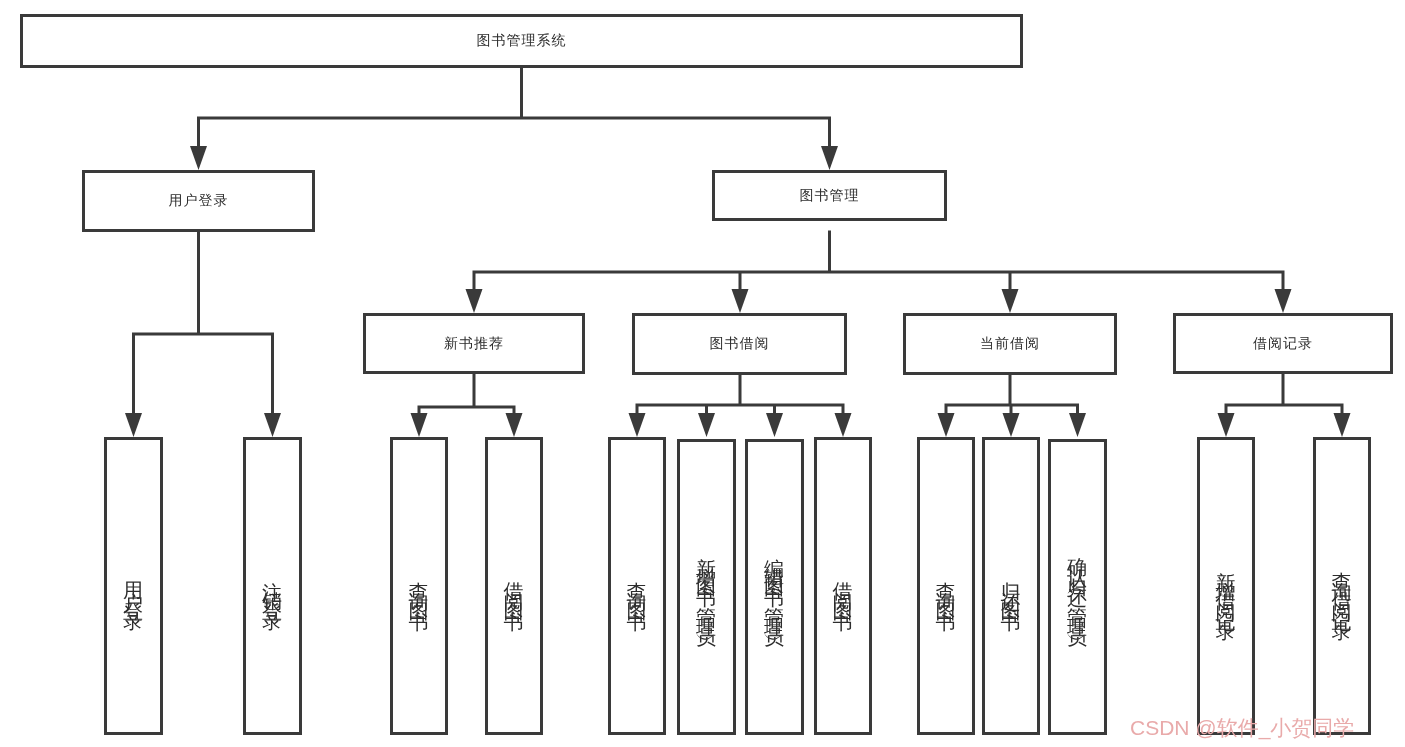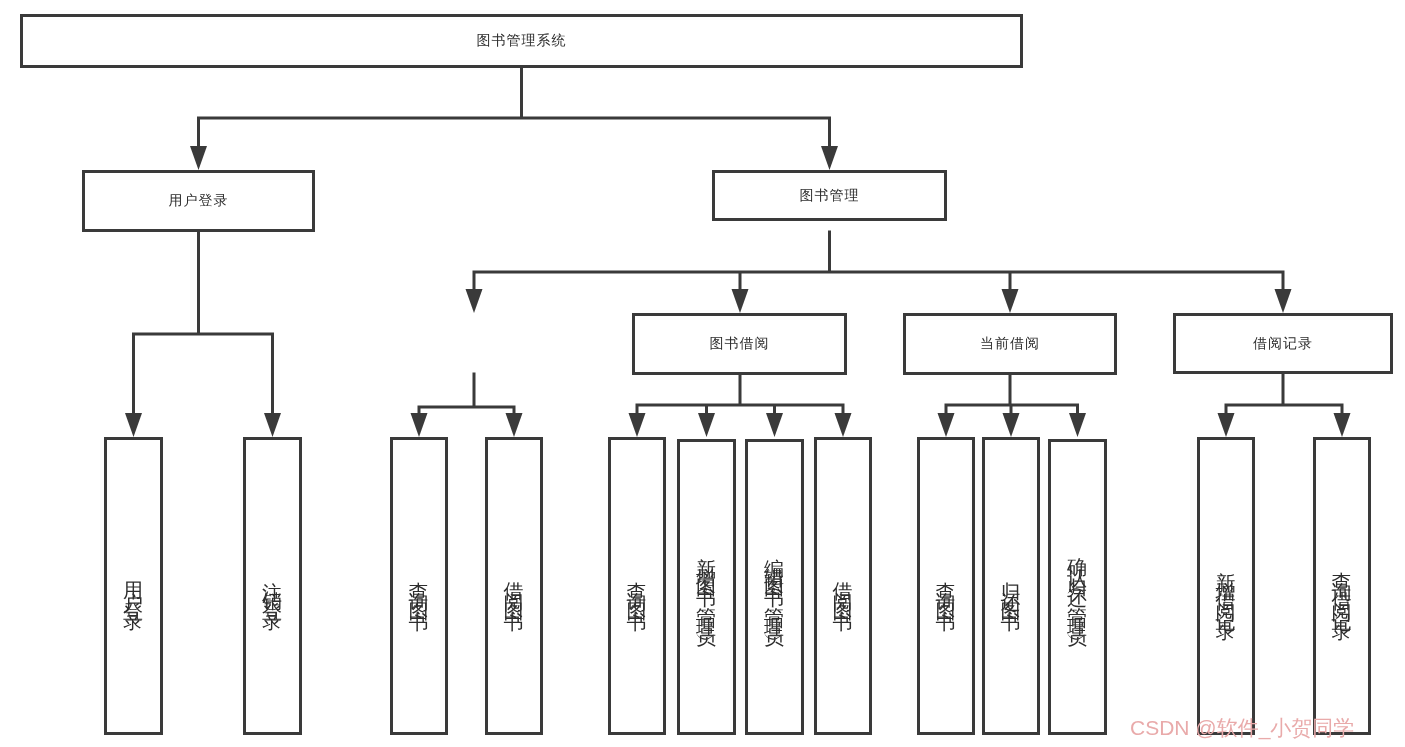--- a/index.html
+++ b/index.html
@@ -80,20 +80,21 @@
       <g>
         <path d="M1283 374 V405 M1226 405 H1342 M1226 405 V419 M1342 405 V419" fill="none" stroke="#3a3a3a" stroke-width="3" stroke-linecap="square"></path>
         <polygon points="1217.5,413 1234.5,413 1226,437" fill="#3a3a3a"></polygon>
         <polygon points="1333.5,413 1350.5,413 1342,437" fill="#3a3a3a"></polygon>
       </g>
     </svg>
   <div id="watermark" style="color: rgb(233, 170, 170);">CSDN @软件_小贺同学</div>
 <div class="node h" style="left: 20px; top: 14px; width: 1003px; height: 54px; border-color: rgb(58, 58, 58); background: rgb(255, 255, 255); color: rgb(45, 45, 45);">图书管理系统</div>
     <div class="node h" style="left: 82px; top: 170px; width: 233px; height: 62px; border-color: rgb(58, 58, 58); background: rgb(255, 255, 255); color: rgb(45, 45, 45);">用户登录</div>
     <div class="node h" style="left: 712px; top: 170px; width: 235px; height: 51px; border-color: rgb(58, 58, 58); background: rgb(255, 255, 255); color: rgb(45, 45, 45);">图书管理</div>
+    <div class="node h" style="left: 363px; top: 313px; width: 222px; height: 61px; border-color: rgb(58, 58, 58); background: rgb(255, 255, 255); color: rgb(45, 45, 45);">新书推荐</div>
     <div class="node h" style="left: 632px; top: 313px; width: 215px; height: 62px; border-color: rgb(58, 58, 58); background: rgb(255, 255, 255); color: rgb(45, 45, 45);">图书借阅</div>
     <div class="node h" style="left: 903px; top: 313px; width: 214px; height: 62px; border-color: rgb(58, 58, 58); background: rgb(255, 255, 255); color: rgb(45, 45, 45);">当前借阅</div>
     <div class="node h" style="left: 1173px; top: 313px; width: 220px; height: 61px; border-color: rgb(58, 58, 58); background: rgb(255, 255, 255); color: rgb(45, 45, 45);">借阅记录</div>
     <div class="node v" style="left: 104px; top: 437px; width: 59px; height: 298px; border-color: rgb(58, 58, 58); background: rgb(255, 255, 255); color: rgb(45, 45, 45);">用户登录</div>
     <div class="node v" style="left: 243px; top: 437px; width: 59px; height: 298px; border-color: rgb(58, 58, 58); background: rgb(255, 255, 255); color: rgb(45, 45, 45);">注销登录</div>
     <div class="node v" style="left: 390px; top: 437px; width: 58px; height: 298px; border-color: rgb(58, 58, 58); background: rgb(255, 255, 255); color: rgb(45, 45, 45);">查询图书</div>
     <div class="node v" style="left: 485px; top: 437px; width: 58px; height: 298px; border-color: rgb(58, 58, 58); background: rgb(255, 255, 255); color: rgb(45, 45, 45);">借阅图书</div>
     <div class="node v" style="left: 608px; top: 437px; width: 58px; height: 298px; border-color: rgb(58, 58, 58); background: rgb(255, 255, 255); color: rgb(45, 45, 45);">查询图书</div>
     <div class="node v" style="left: 677px; top: 439px; width: 59px; height: 296px; border-color: rgb(58, 58, 58); background: rgb(255, 255, 255); color: rgb(45, 45, 45);">新增图书（管理员）</div>
     <div class="node v" style="left: 745px; top: 439px; width: 59px; height: 296px; border-color: rgb(58, 58, 58); background: rgb(255, 255, 255); color: rgb(45, 45, 45);">编辑图书（管理员）</div>

